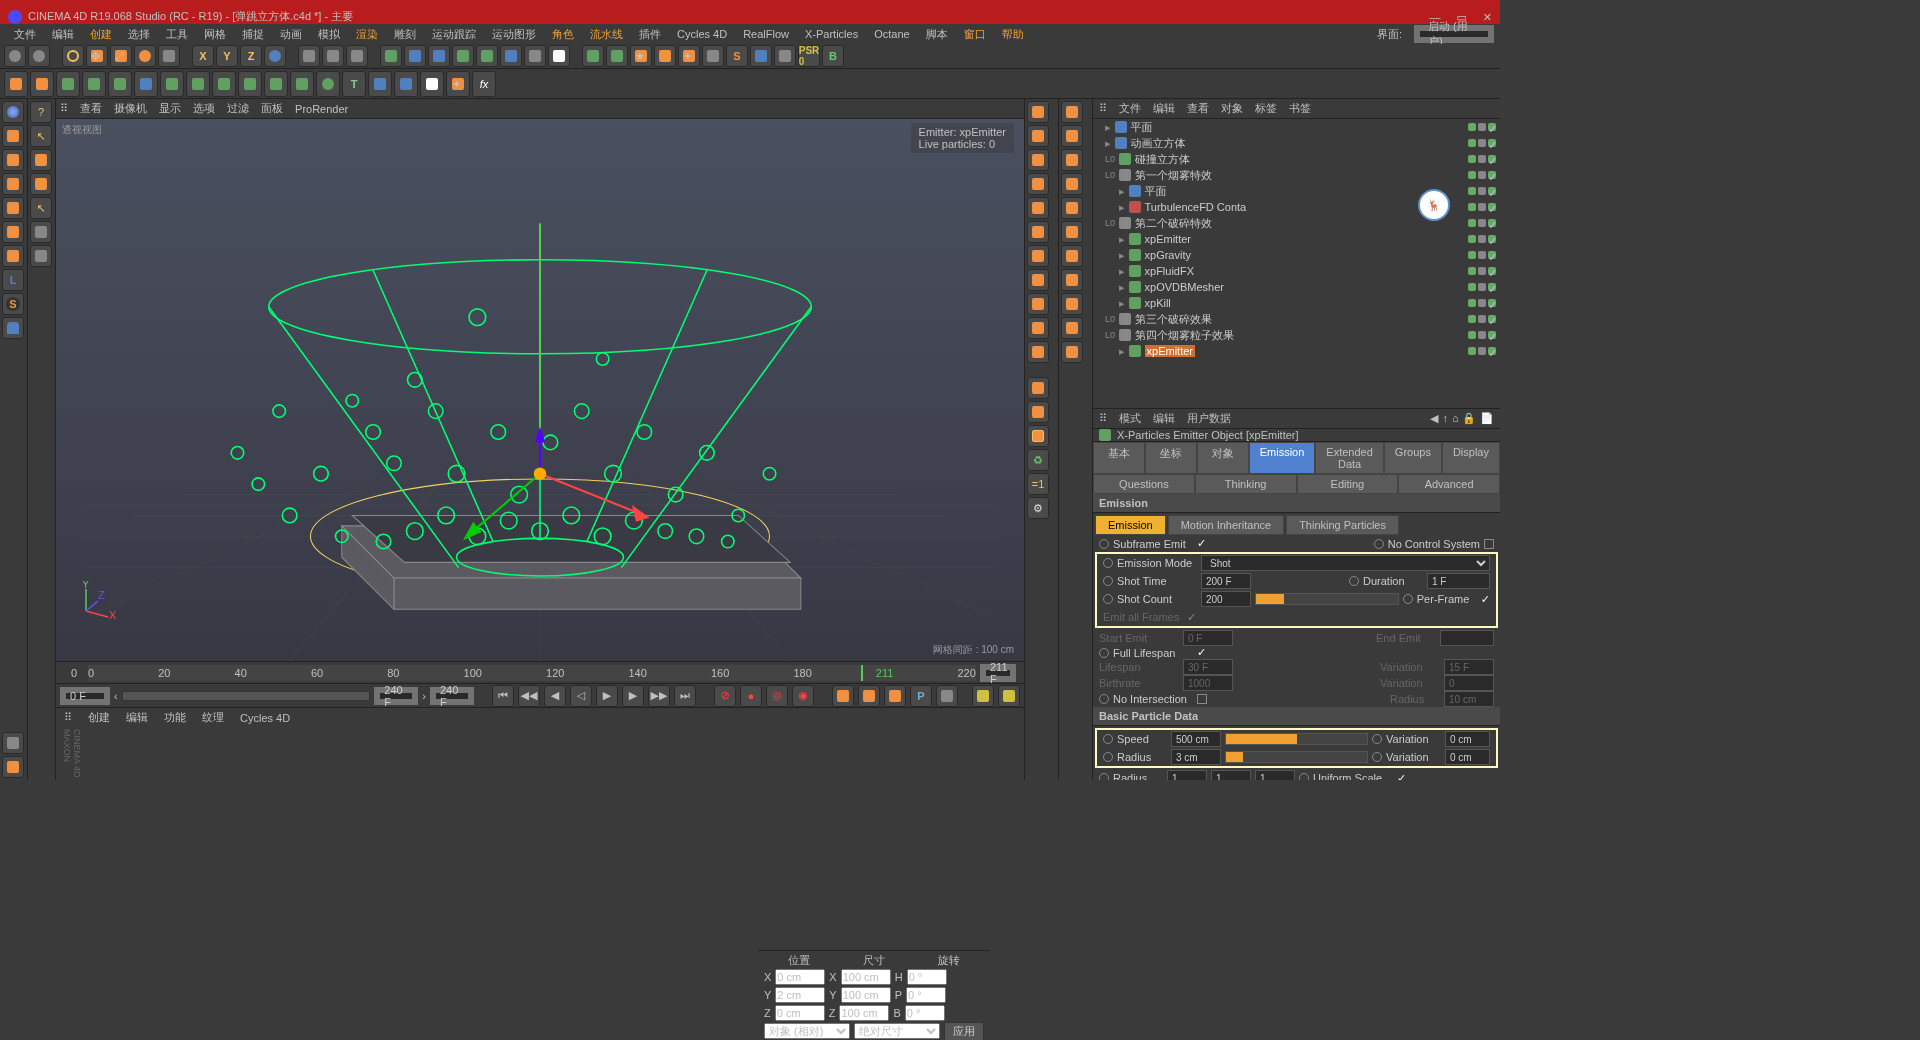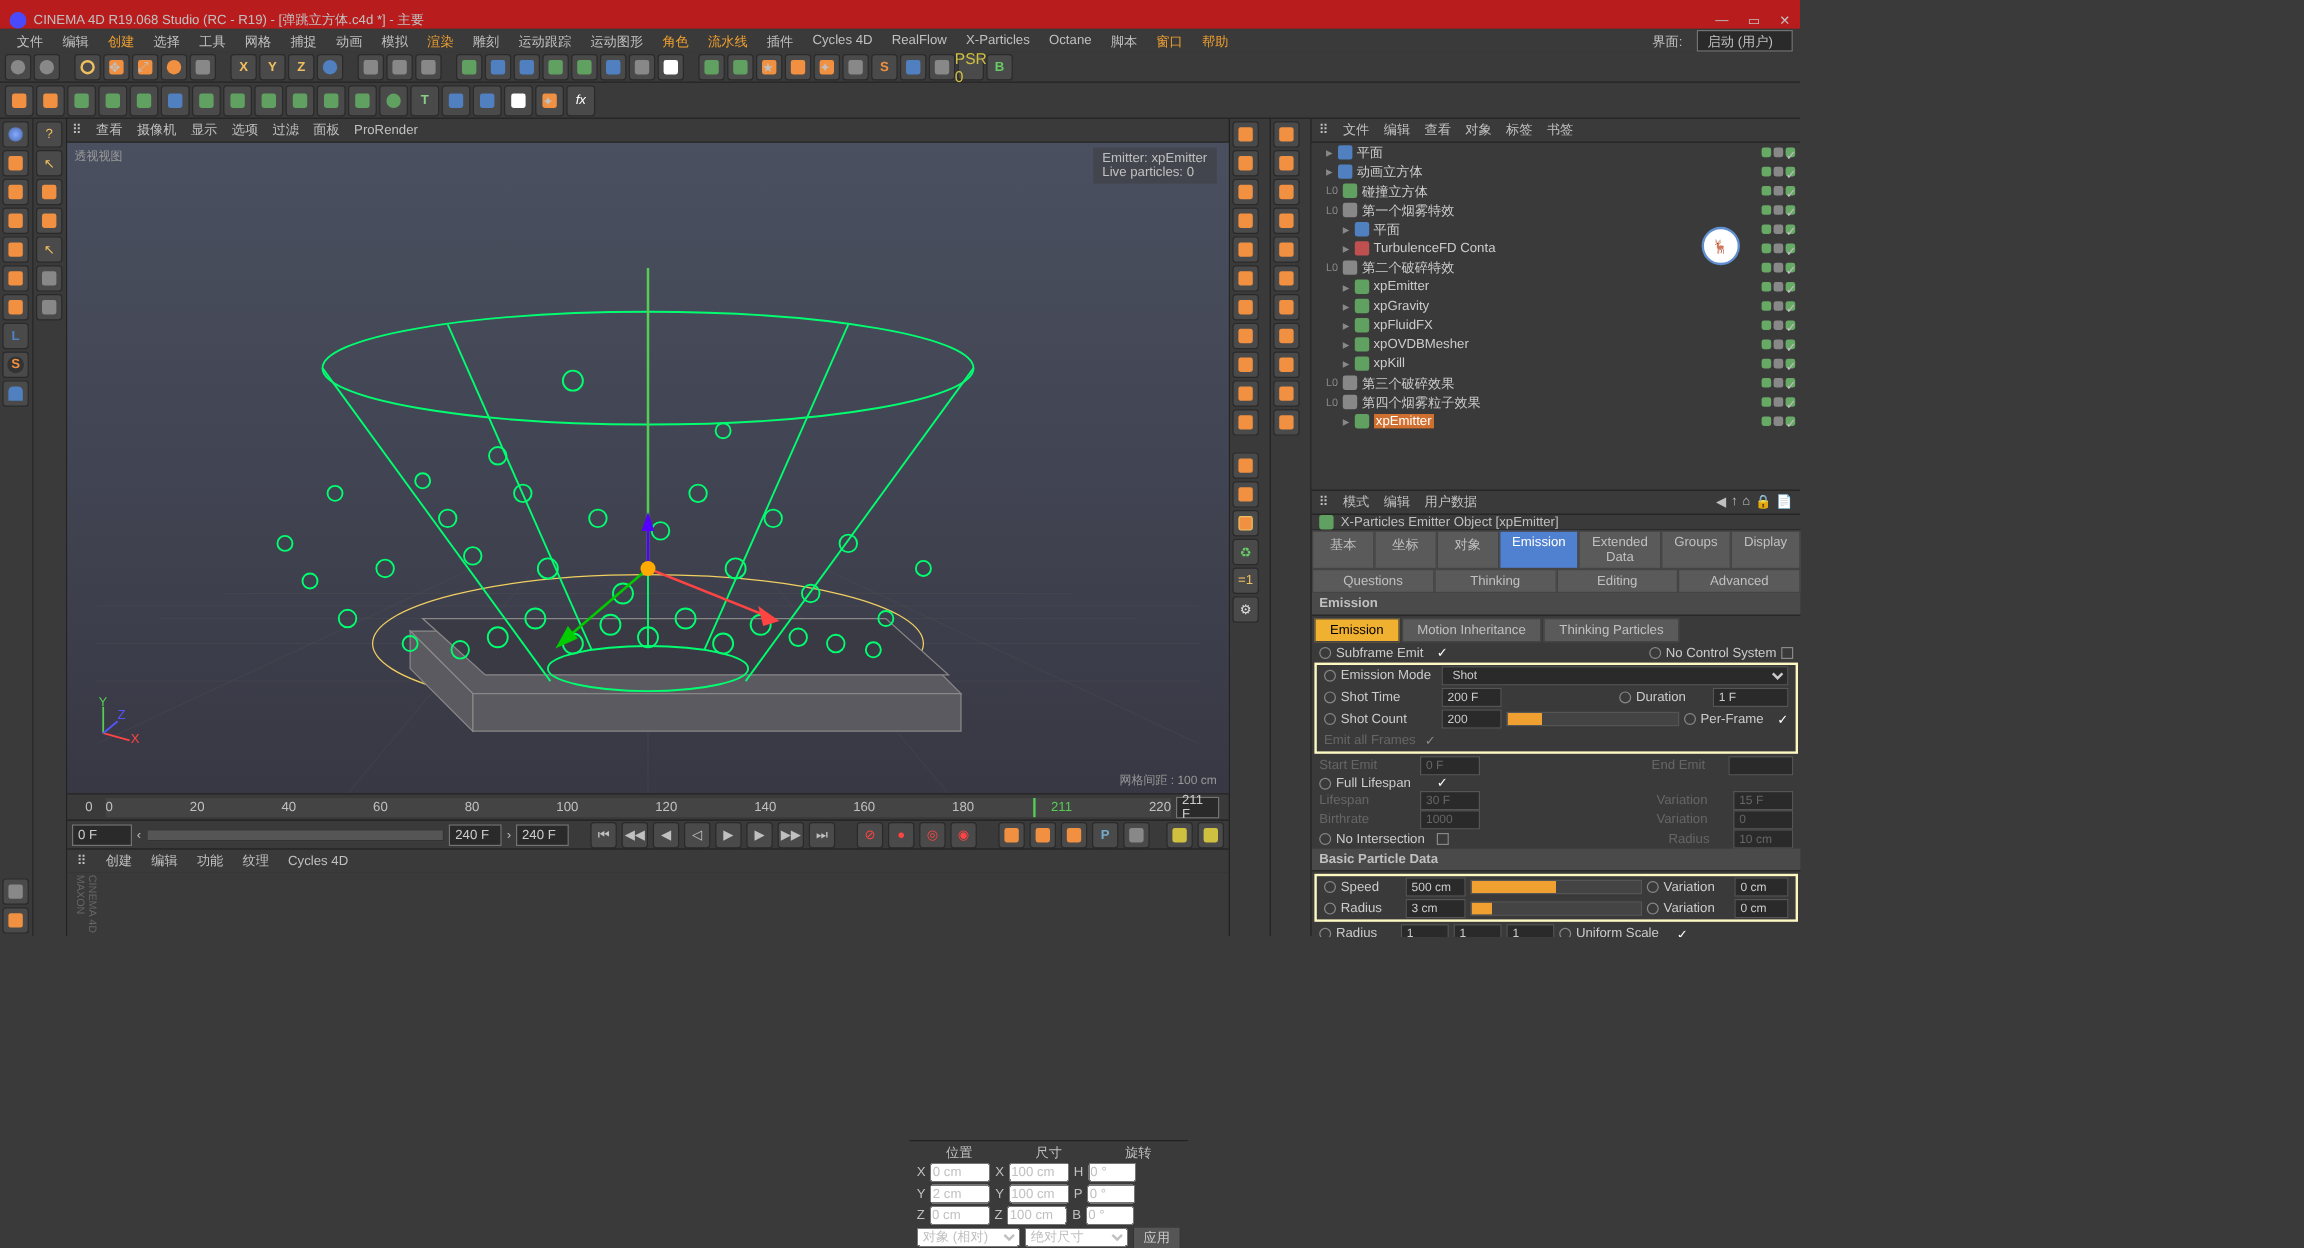--- a/index.html
+++ b/index.html
@@ -30,21 +30,21 @@
 .vptabs{height:20px;background:#3a3a3a;display:flex;align-items:center;padding:0 4px;gap:12px;border-bottom:1px solid #222;color:#999}
 .viewport{flex:1;position:relative;background:linear-gradient(180deg,#4a5060 0%,#383844 100%);overflow:hidden}
 .vpoverlay{position:absolute;top:4px;right:10px;background:rgba(60,60,60,.5);color:#bbb;padding:3px 8px;font-size:10px}
 .vplabel{position:absolute;top:4px;left:6px;color:#999;font-size:10px}
 .vpfoot{position:absolute;bottom:4px;right:10px;color:#999;font-size:10px}
 .axis{position:absolute;bottom:40px;left:20px;width:40px;height:40px}
 .timeline{height:22px;background:#3a3a3a;display:flex;align-items:center;border-top:1px solid #222;padding:0 8px}
 .timeline .ruler{flex:1;height:16px;background:#444;position:relative;margin:0 4px}
 .timeline .marker{position:absolute;top:0;bottom:0;width:2px;background:#5c5}
 .playbar{height:24px;background:#3a3a3a;display:flex;align-items:center;padding:2px 4px;gap:4px;border-top:1px solid #222}
-.fld{height:18px;background:#2a2a2a;border:1px solid #737373;padding:0 4px;display:flex;align-items:center;color:#ccc}
+.fld{height:18px;background:#2a2a2a;border:6px solid #737373;padding:0 4px;display:flex;align-items:center;color:#ccc}
 .rightside{width:34px;background:#3a3a3a;display:flex;flex-direction:column;gap:2px;padding:2px;border-left:1px solid #222}
 .rightside2{width:34px;background:#3a3a3a;display:flex;flex-direction:column;gap:2px;padding:2px;border-left:1px solid #222}
 .panels{width:408px;background:#3a3a3a;display:flex;flex-direction:column;border-left:1px solid #222}
 .panel-tabs{height:20px;display:flex;align-items:center;padding:0 6px;gap:12px;border-bottom:1px solid #222;color:#999}
 .objtree{flex:0 0 290px;overflow:auto;background:#3a3a3a;border-bottom:1px solid #222;position:relative}
 .objrow{display:flex;align-items:center;height:16px;padding-left:4px;gap:4px}
 .objrow .indent{display:inline-block}
 .objrow .oicon{width:12px;height:12px;border-radius:2px}
 .objrow .name{color:#ccc}
 .objrow.sel .name{background:#d07030;color:#fff;padding:0 2px}
@@ -206,21 +206,21 @@
     <div class="tbtn">
         <span style="color:#f09040;font-weight:bold">S</span>
       </div>
     <div class="tbtn">
         <span class="ico blue"></span>
       </div>
     <div class="tbtn">
         <span class="ico" style="background:#888"></span>
       </div>
     <div class="tbtn">
-        <span style="color:#d0c040;font-size:13px;font-weight:normal">PSR<br>0</span>
+        <span style="color:#d0c040;font-size:10px;font-weight:bold">PSR<br>0</span>
       </div>
     <div class="tbtn">
         <span style="color:#6c6;font-weight:bold">B</span>
       </div>
   </div>
 
   <div class="topbtns">
     <div class="tbtn lg">
         <span class="ico orange"></span>
       </div>

